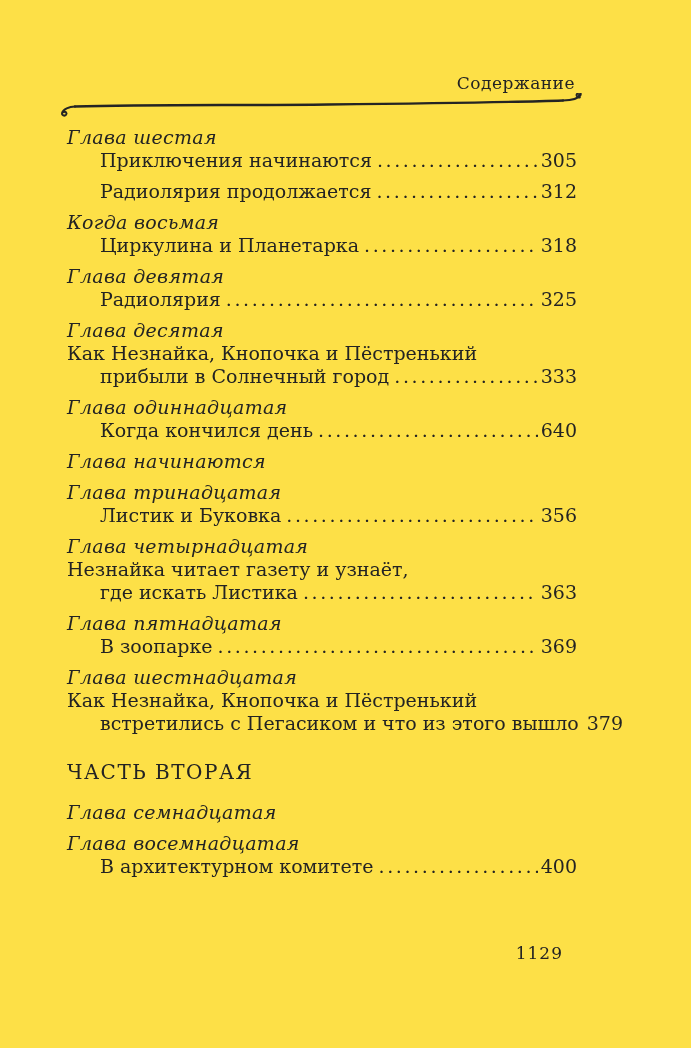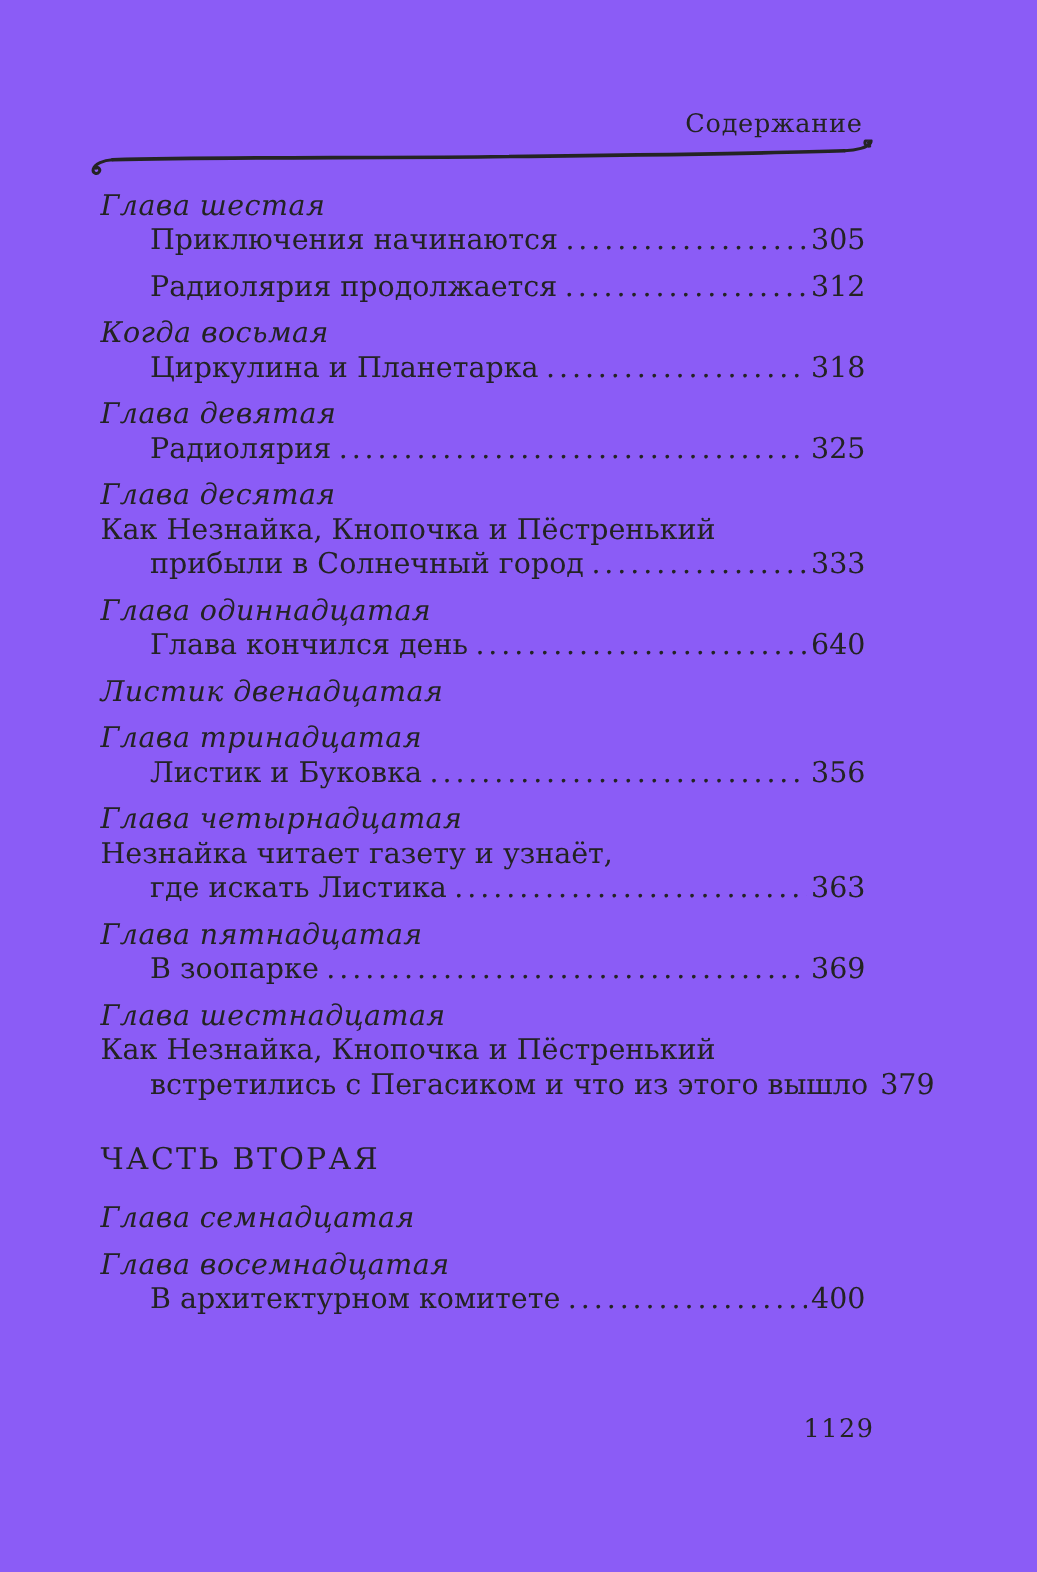--- a/index.html
+++ b/index.html
@@ -4,21 +4,21 @@
 <style>
   html, body {
     margin: 0;
     padding: 0;
     background: #ffffff;
   }
   .page {
     position: relative;
     width: 691px;
     height: 1048px;
-    background: #8b5cf6;
+    background: #fde047;
     overflow: hidden;
     font-family: "DejaVu Serif", "Liberation Serif", serif;
     color: #232323;
     box-sizing: border-box;
     padding-top: 74px;
   }
   .content {
     margin-left: 67px;
     width: 510px;
   }
@@ -68,21 +68,21 @@
   .part-heading {
     margin: 26px 0 17px 0;
     text-align: left;
     font-size: 20px;
     font-weight: normal;
     letter-spacing: 1.5px;
   }
   
   .folio {
     position: absolute;
-    right: 108px;
+    right: 128px;
     bottom: 85px;
     font-size: 17px;
     letter-spacing: 1px;
   }
 </style>
 </head>
 <body>
 
 <div class="page">
   <div class="content">
@@ -143,27 +143,27 @@
   <div class="tline">Как Незнайка, Кнопочка и Пёстренький</div>
           <div class="row">
             <span class="ttext">прибыли в Солнечный город</span>
             <span class="dots"></span>
             <span class="pg">333</span>
           </div>
         </div>
         <div class="entry">
     <div class="chapter">Глава одиннадцатая</div>
   <div class="row">
-            <span class="ttext">Глава кончился день</span>
+            <span class="ttext">Когда кончился день</span>
             <span class="dots"></span>
             <span class="pg">640</span>
           </div>
         </div>
         <div class="entry">
-    <div class="chapter">Листик двенадцатая</div>
+    <div class="chapter">Глава начинаются</div>
         </div>
         <div class="entry">
     <div class="chapter">Глава тринадцатая</div>
   <div class="row">
             <span class="ttext">Листик и Буковка</span>
             <span class="dots"></span>
             <span class="pg">356</span>
           </div>
         </div>
         <div class="entry">

